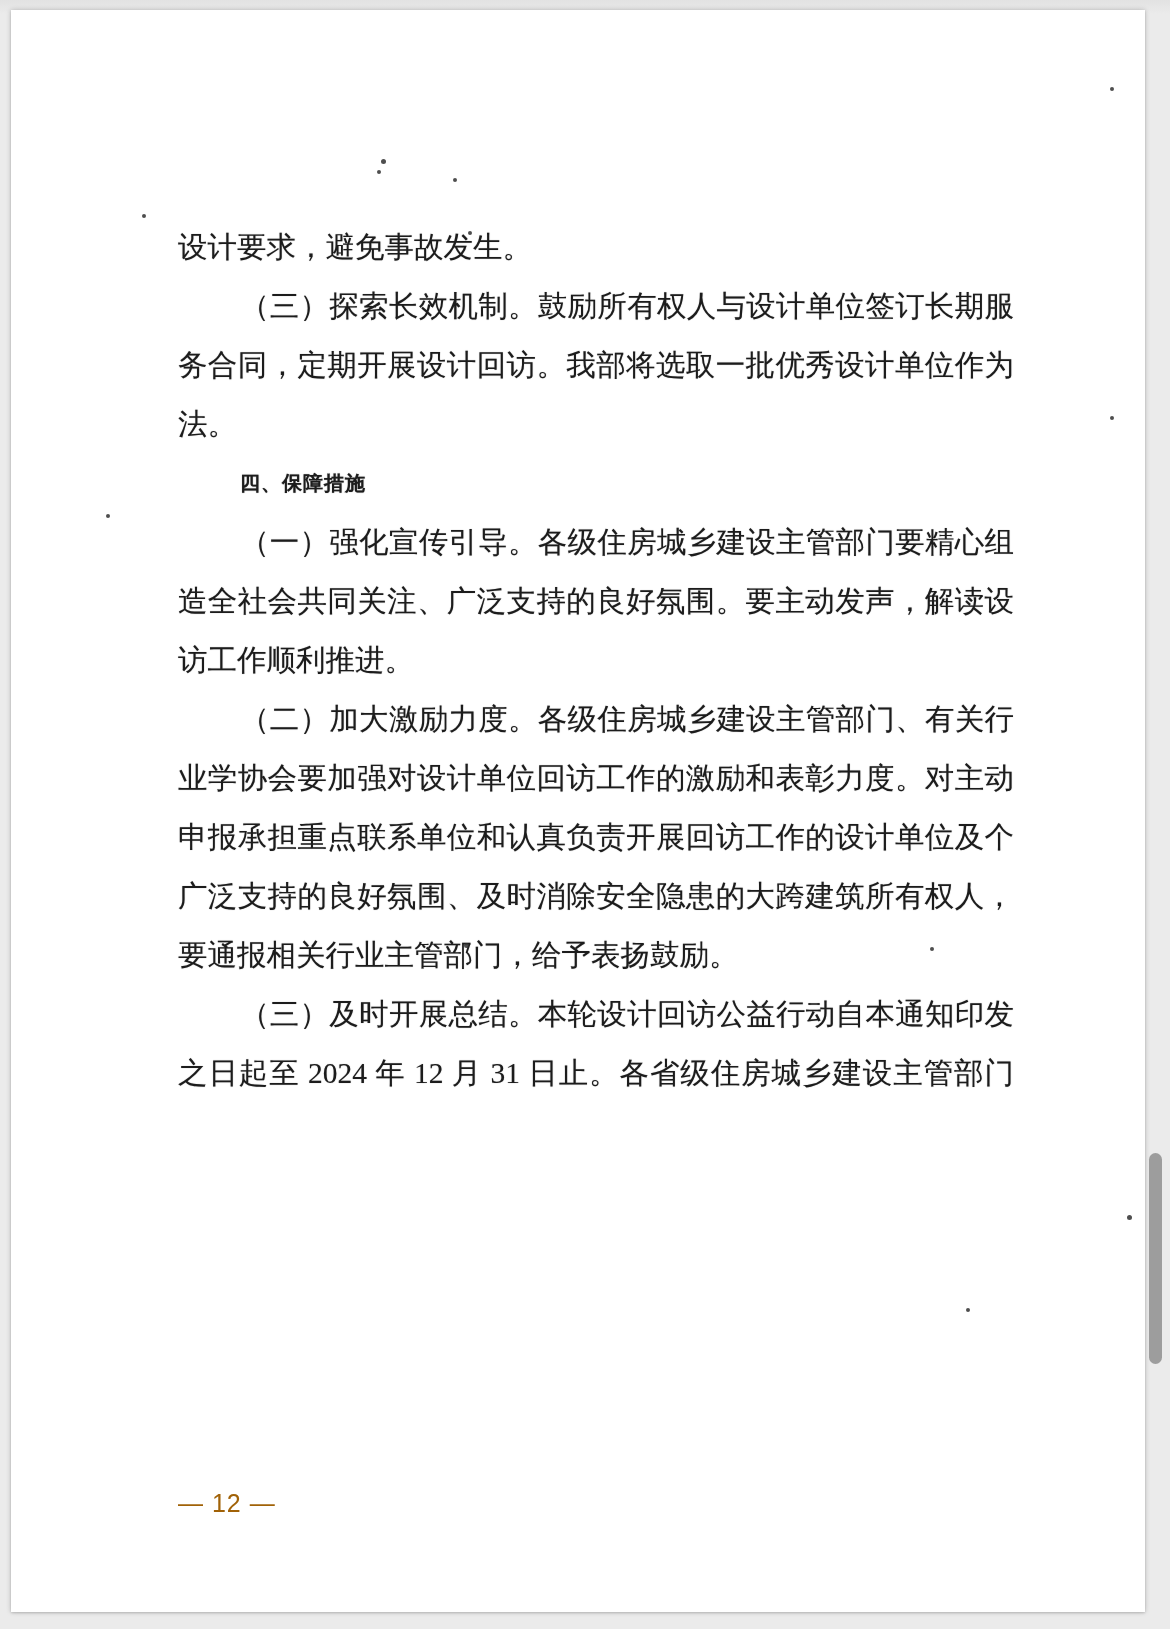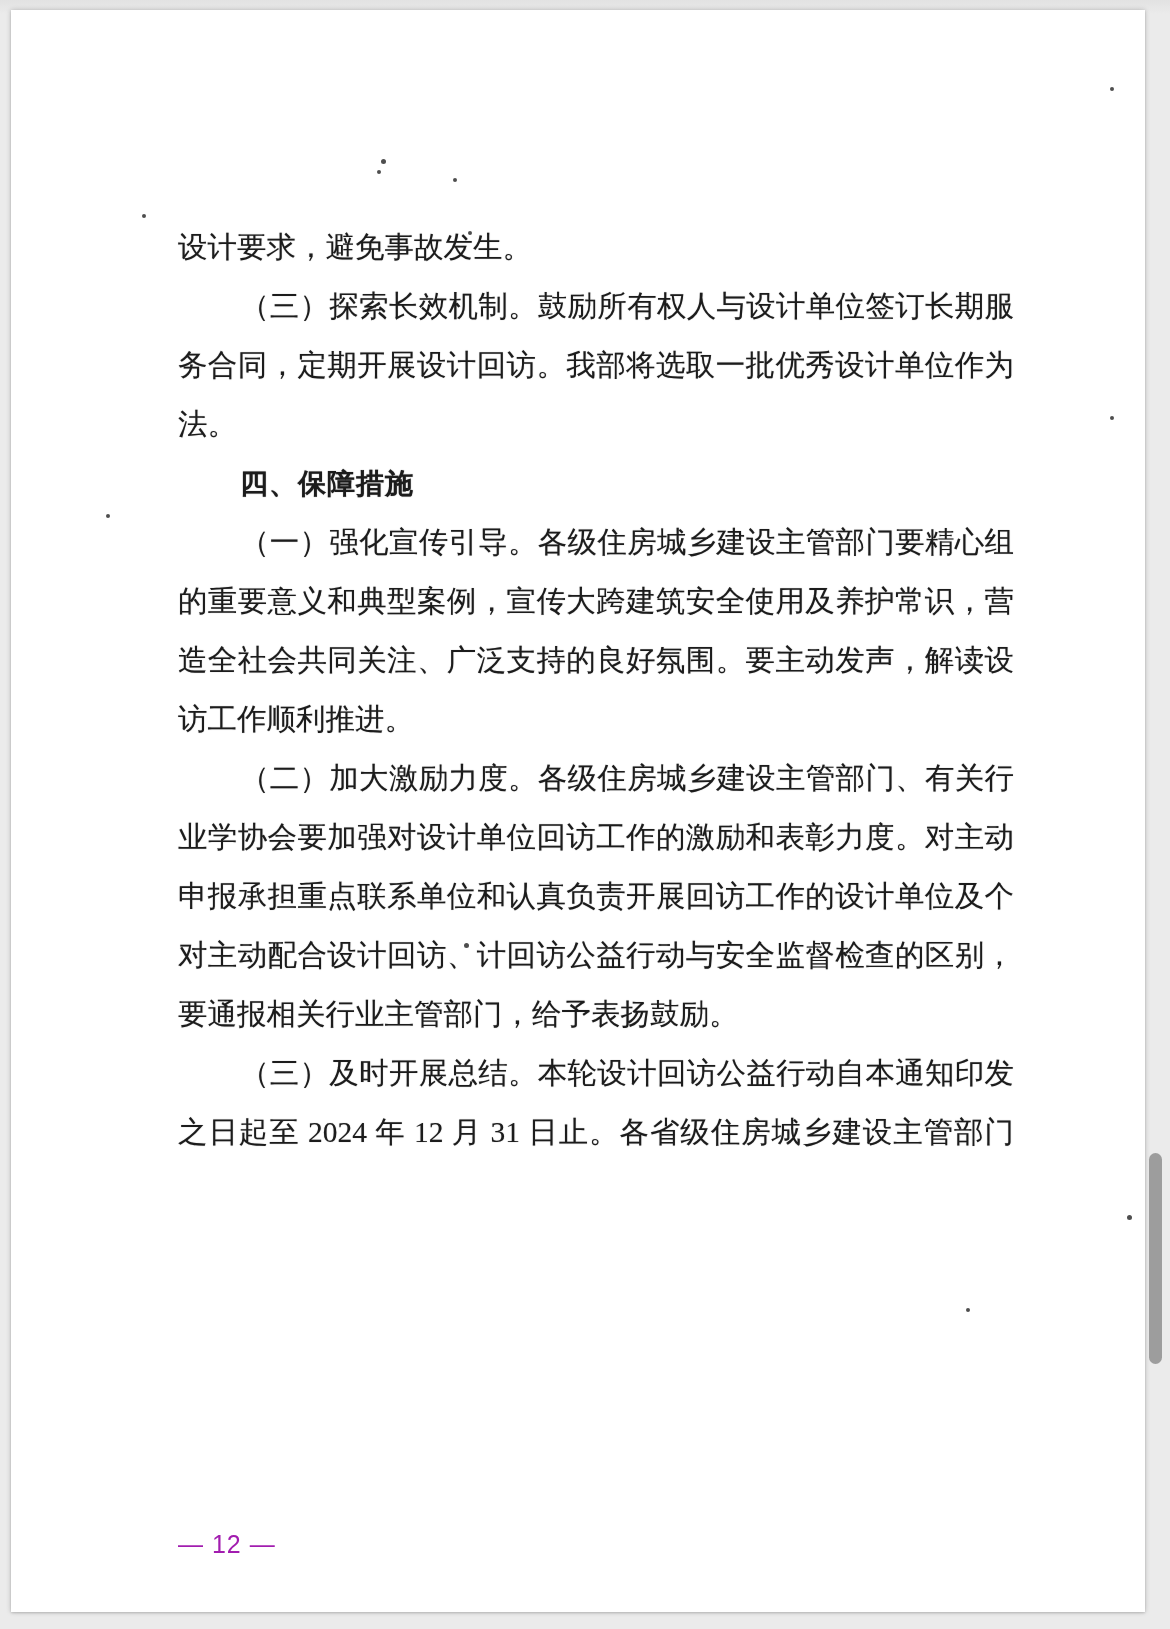--- a/index.html
+++ b/index.html
@@ -45,32 +45,32 @@
   .line.justify {
     text-align-last: justify;
     white-space: normal;
   }
   .line.indent {
     padding-left: 62px;
   }
   .line.bold {
     font-family: Liberation Serif, serif;
     font-weight: 700;
-    font-size: 28px;
+    font-size: 20px;
     letter-spacing: 1px;
     text-shadow: 0 0 1px rgba(0,0,0,0.55);
   }
   .page-number {
     position: absolute;
     left: 167px;
-    top: 1519px;
+    top: 1478px;
     font-family: "Liberation Sans", "DejaVu Sans", sans-serif;
     font-size: 25px;
     line-height: 30px;
-    color: #a21caf;
+    color: #a16207;
     letter-spacing: 1px;
   }
   .artifact-dot {
     position: absolute;
     background: #2f2f2f;
     border-radius: 50%;
     opacity: 0.85;
   }
   .scrollbar-track {
     position: absolute;
@@ -96,27 +96,26 @@
 <div class="canvas">
 
   <div class="page">
     <div class="text-block">
         <div class="line">设计要求，避免事故发生。</div>
         <div class="line indent justify">（三）探索长效机制。鼓励所有权人与设计单位签订长期服</div>
         <div class="line justify">务合同，定期开展设计回访。我部将选取一批优秀设计单位作为</div>
         <div class="line">法。</div>
         <div class="line indent bold">四、保障措施</div>
         <div class="line indent justify">（一）强化宣传引导。各级住房城乡建设主管部门要精心组</div>
-        <div class="line justify">的重要意义和典型案例，宣传大跨建筑安全使用及养护常识，营</div>
         <div class="line justify">造全社会共同关注、广泛支持的良好氛围。要主动发声，解读设</div>
         <div class="line">访工作顺利推进。</div>
         <div class="line indent justify">（二）加大激励力度。各级住房城乡建设主管部门、有关行</div>
         <div class="line justify">业学协会要加强对设计单位回访工作的激励和表彰力度。对主动</div>
         <div class="line justify">申报承担重点联系单位和认真负责开展回访工作的设计单位及个</div>
-        <div class="line justify">对主动配合设计回访、计回访公益行动与安全监督检查的区别，</div>
+        <div class="line justify">广泛支持的良好氛围、及时消除安全隐患的大跨建筑所有权人，</div>
         <div class="line">要通报相关行业主管部门，给予表扬鼓励。</div>
         <div class="line indent justify">（三）及时开展总结。本轮设计回访公益行动自本通知印发</div>
         <div class="line justify">之日起至 2024 年 12 月 31 日止。各省级住房城乡建设主管部门</div>
       </div>
 
     <div class="page-number">— 12 —</div>
 
     <div></div>
   <div class="artifact-dot" style="left: 370px; top: 149px; width: 5px; height: 5px;"></div>
       <div class="artifact-dot" style="left: 366px; top: 160px; width: 4px; height: 4px;"></div>

